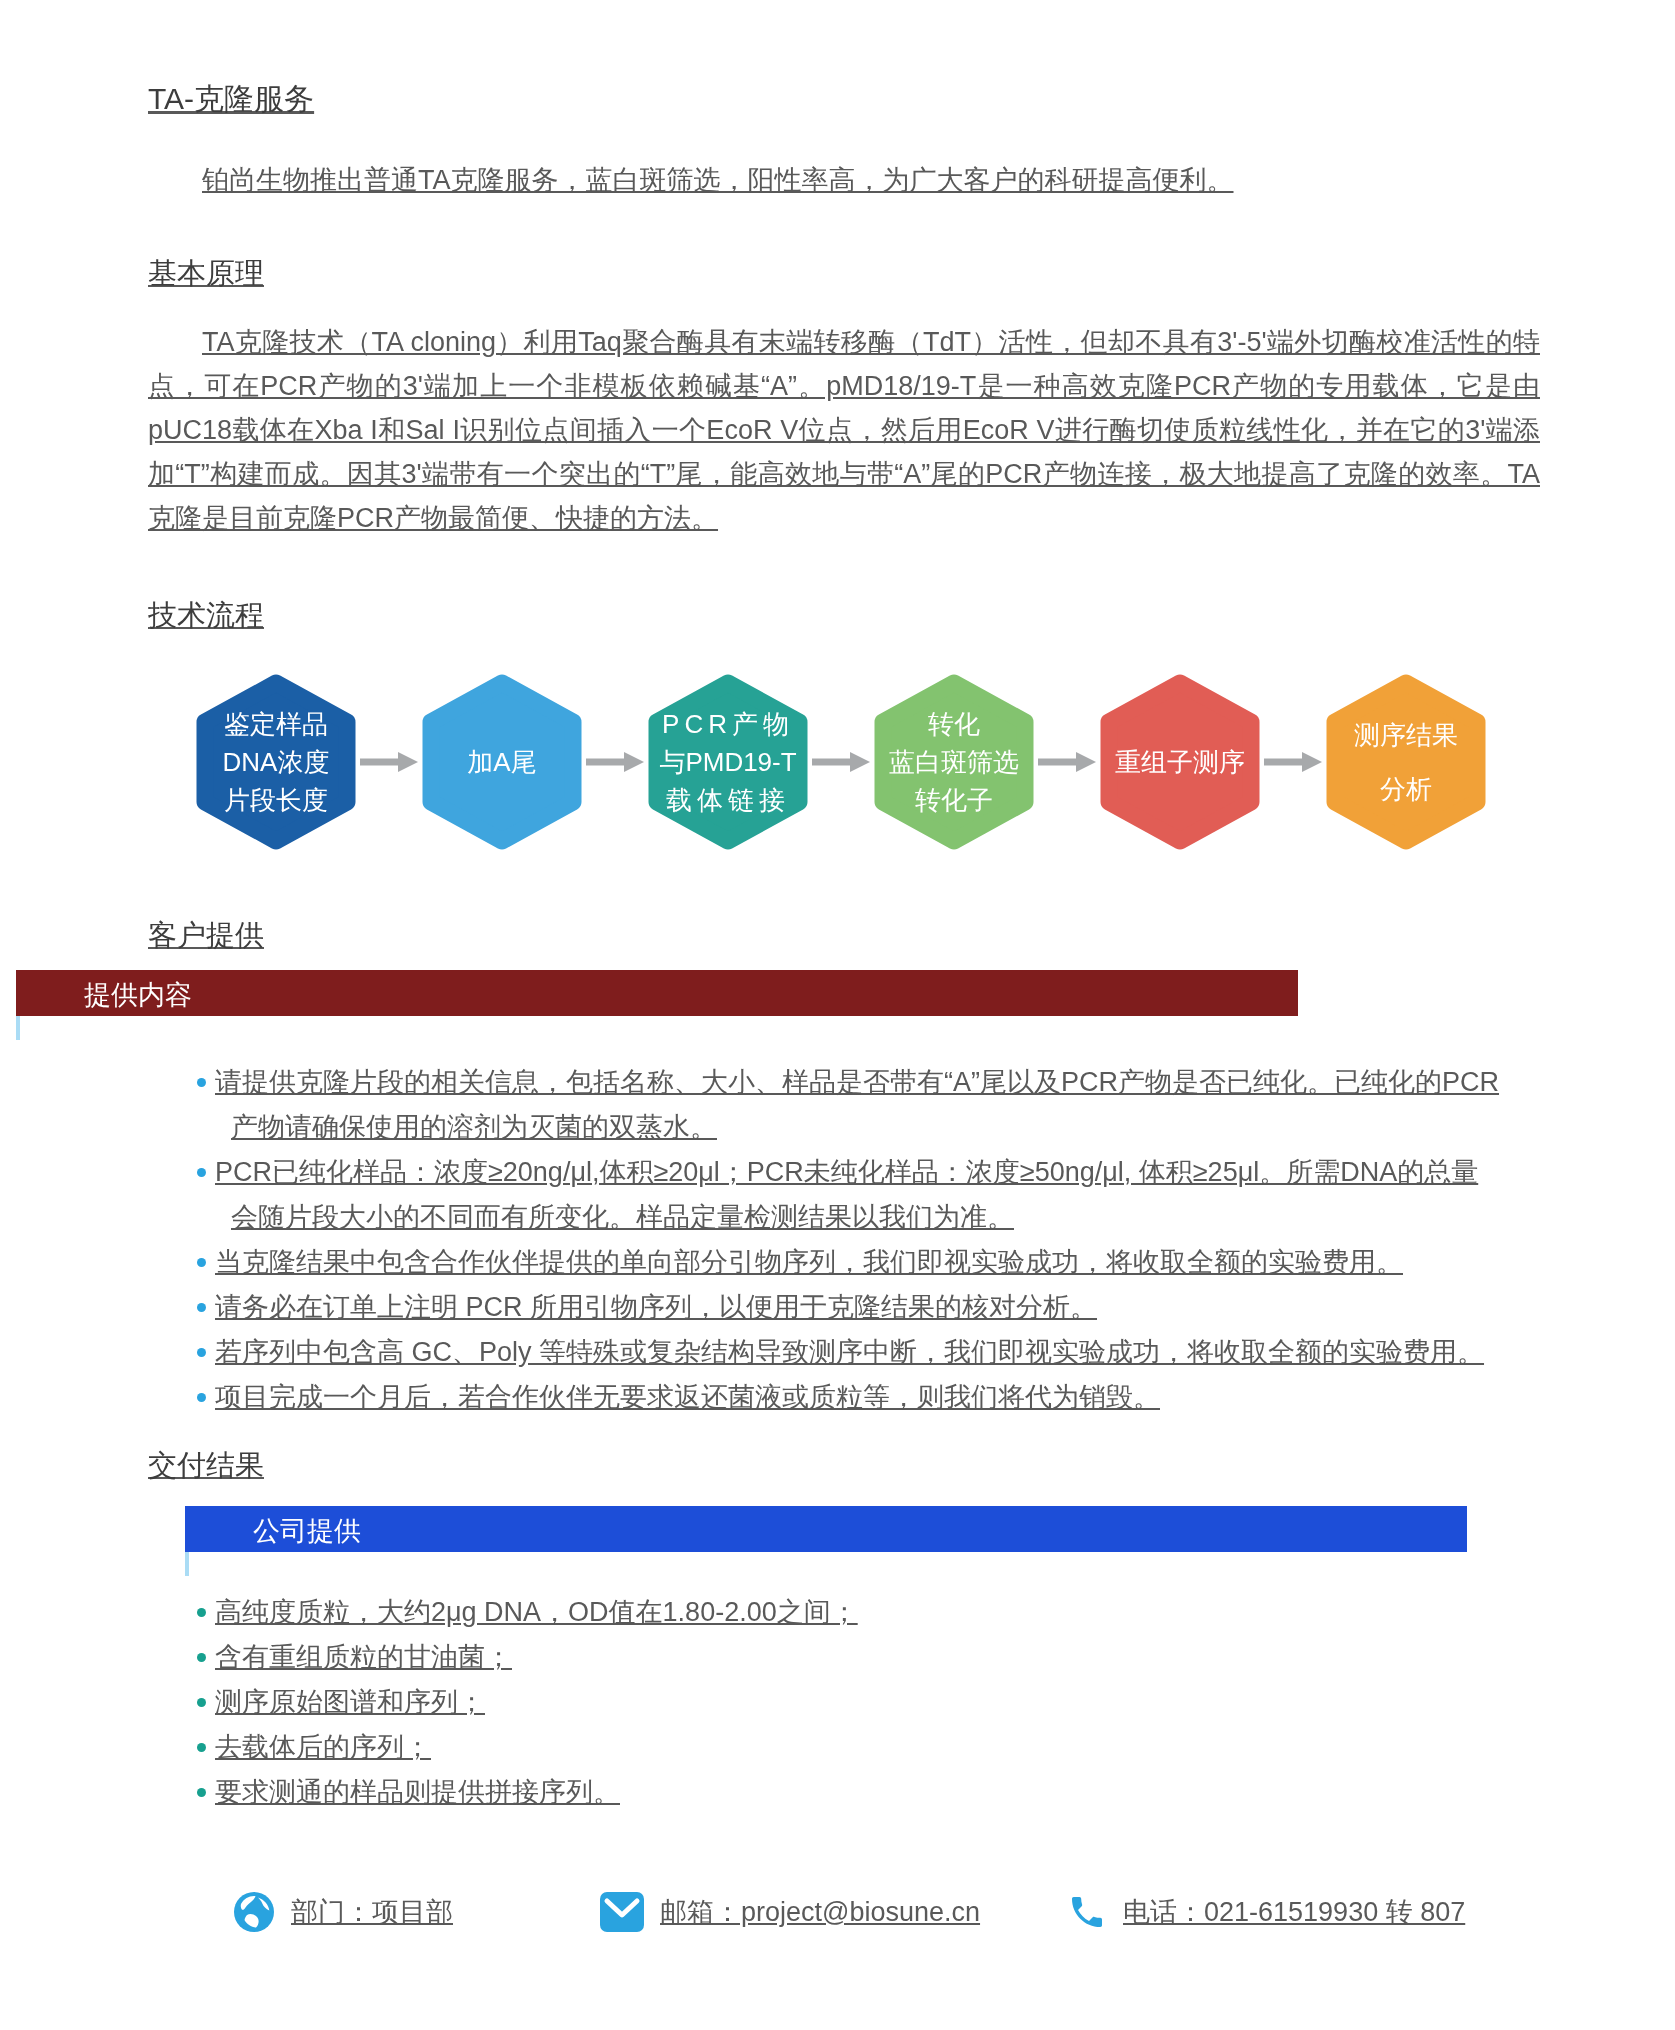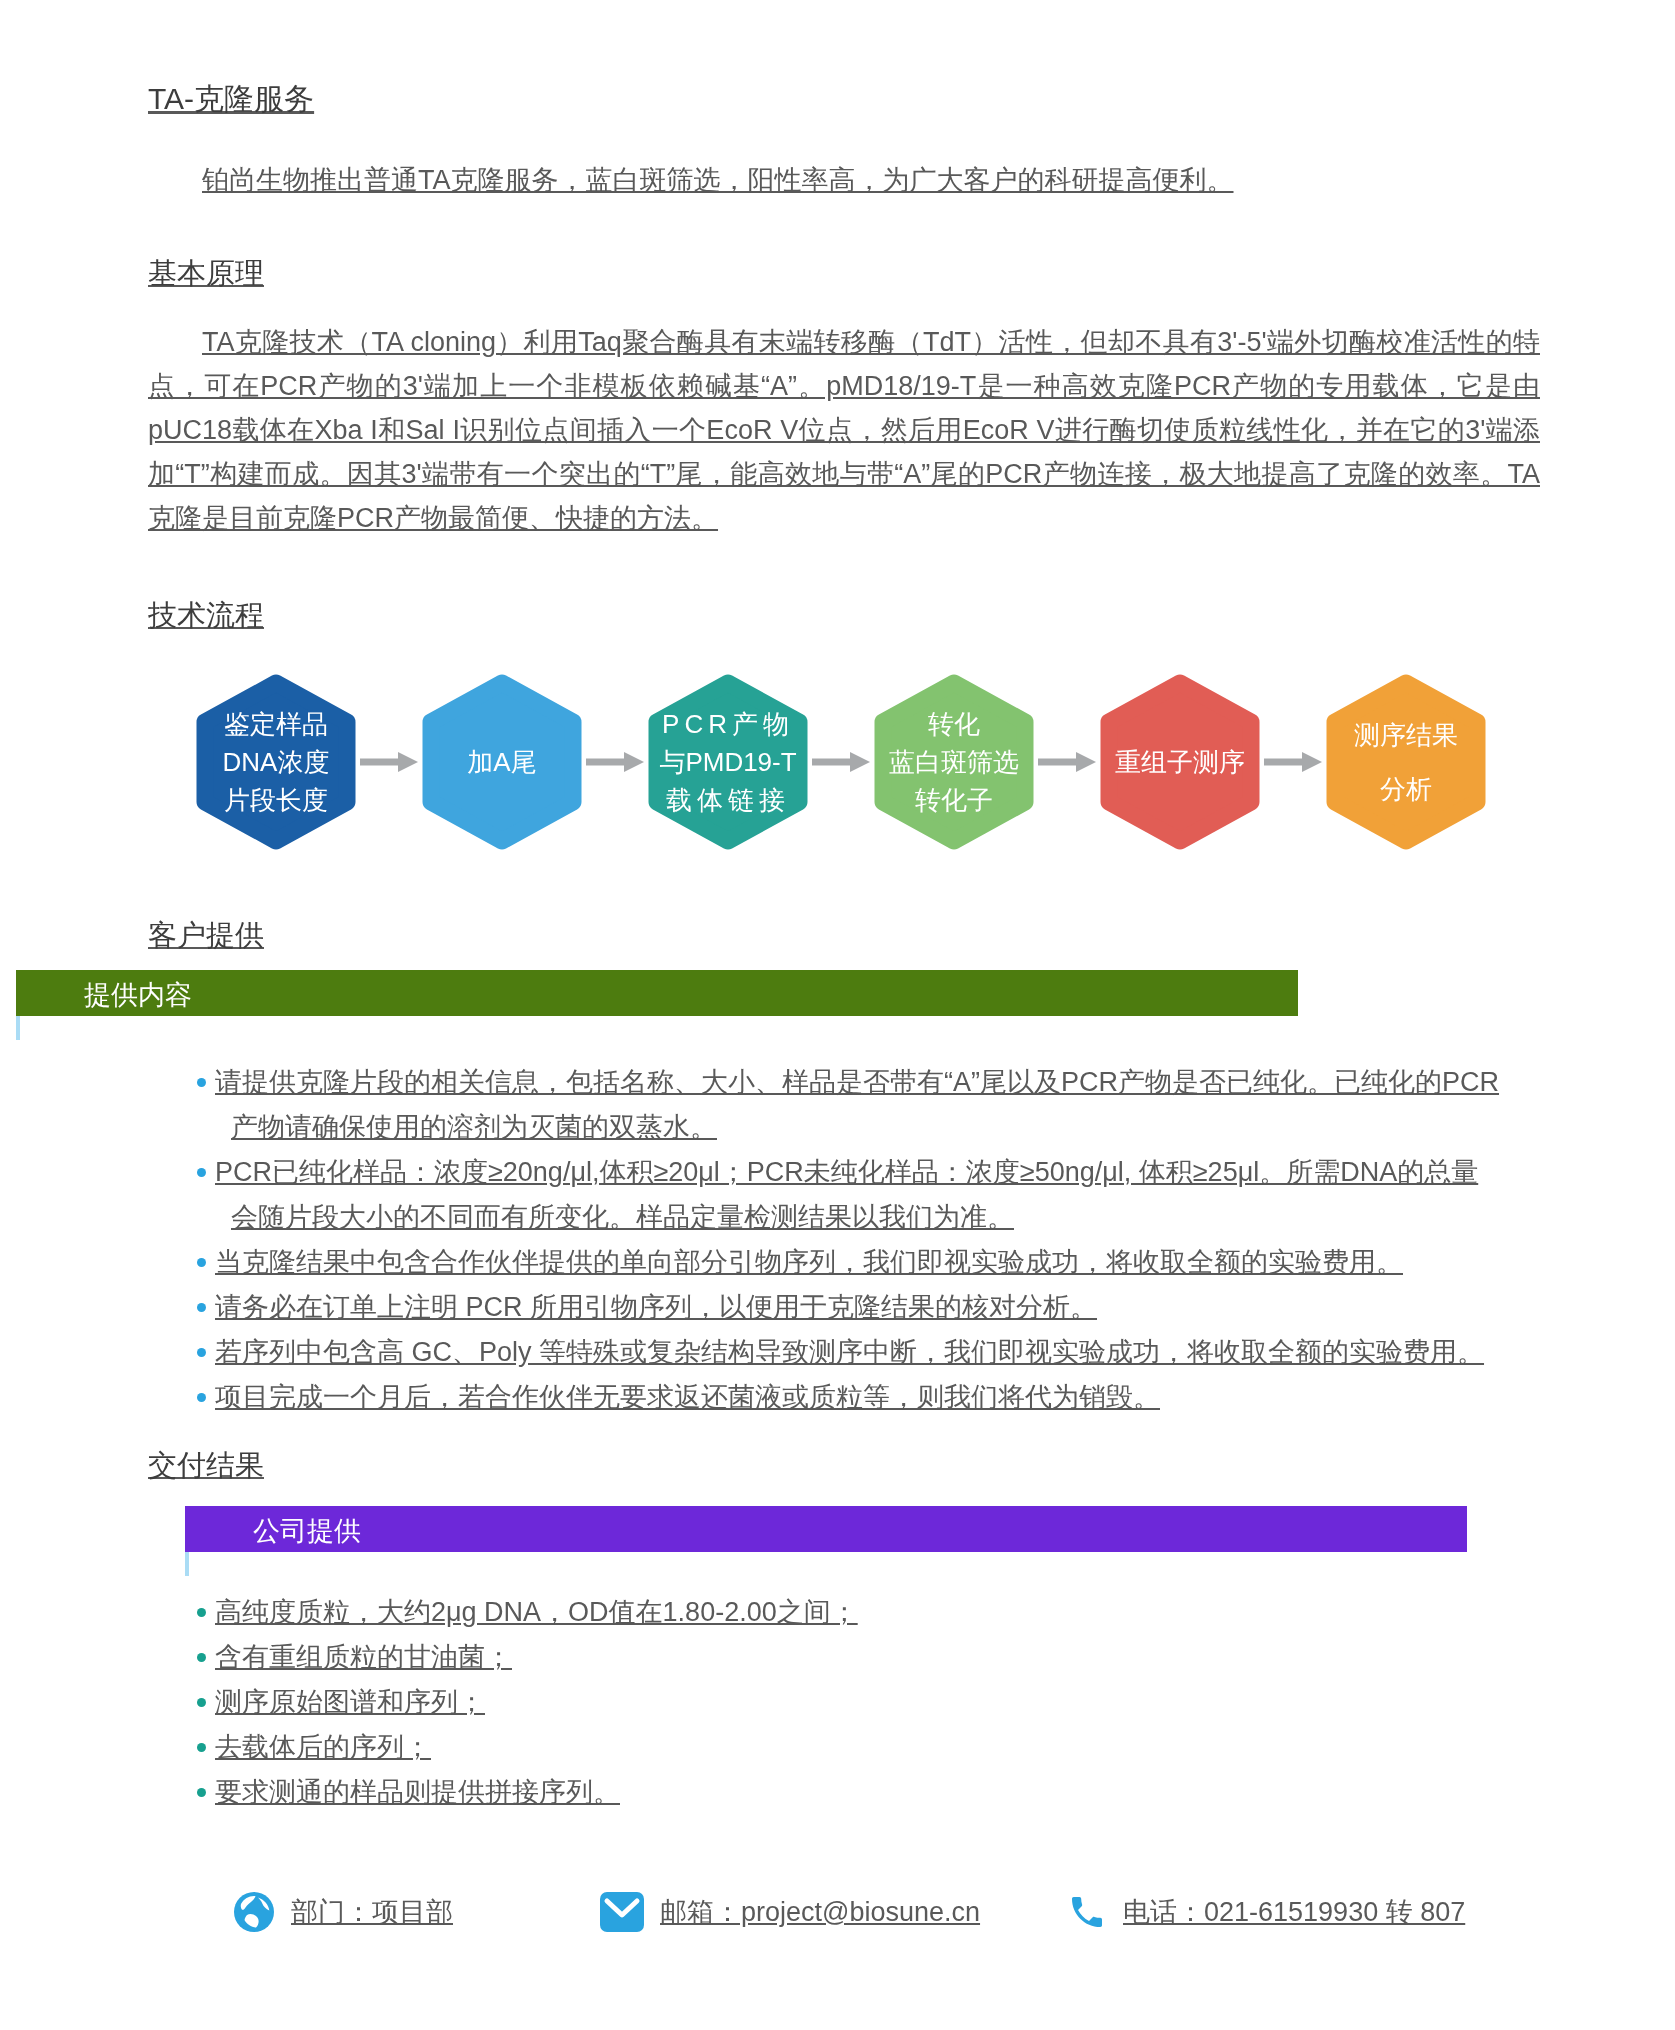--- a/index.html
+++ b/index.html
@@ -167,37 +167,37 @@
         <span>测序结果</span>
         <span>分析</span>
       </div>
         </div>
     </div>
 
   </div>
 
   <h2 class="sec-heading h-customer">客户提供</h2>
 
-  <div class="bar bar1" style="background-color: #4d7c0f; margin-left: 16px;">
+  <div class="bar bar1" style="background-color: #7f1d1d; margin-left: 16px;">
     <span class="bar-label">提供内容</span>
     <span class="bar-tail" style="background-color: rgb(170, 220, 245);"></span>
   </div>
 
   <ul class="list list1" style="--bullet: #29a3df;">
     <li>请提供克隆片段的相关信息，包括名称、大小、样品是否带有“A”尾以及PCR产物是否已纯化。已纯化的PCR产物请确保使用的溶剂为灭菌的双蒸水。</li>
     <li>PCR已纯化样品：浓度≥20ng/μl,体积≥20μl；PCR未纯化样品：浓度≥50ng/μl, 体积≥25μl。所需DNA的总量会随片段大小的不同而有所变化。样品定量检测结果以我们为准。</li>
     <li>当克隆结果中包含合作伙伴提供的单向部分引物序列，我们即视实验成功，将收取全额的实验费用。</li>
     <li>请务必在订单上注明 PCR 所用引物序列，以便用于克隆结果的核对分析。</li>
     <li>若序列中包含高 GC、Poly 等特殊或复杂结构导致测序中断，我们即视实验成功，将收取全额的实验费用。</li>
     <li>项目完成一个月后，若合作伙伴无要求返还菌液或质粒等，则我们将代为销毁。</li>
   </ul>
 
   <h2 class="sec-heading h-delivery">交付结果</h2>
 
-  <div class="bar bar2" style="background-color: #6d28d9;">
+  <div class="bar bar2" style="background-color: #1d4ed8;">
     <span class="bar-label">公司提供</span>
     <span class="bar-tail" style="background-color: rgb(170, 220, 245);"></span>
   </div>
 
   <ul class="list list2" style="--bullet: #17a08f;">
     <li>高纯度质粒，大约2μg DNA，OD值在1.80-2.00之间；</li>
     <li>含有重组质粒的甘油菌；</li>
     <li>测序原始图谱和序列；</li>
     <li>去载体后的序列；</li>
     <li>要求测通的样品则提供拼接序列。</li>

